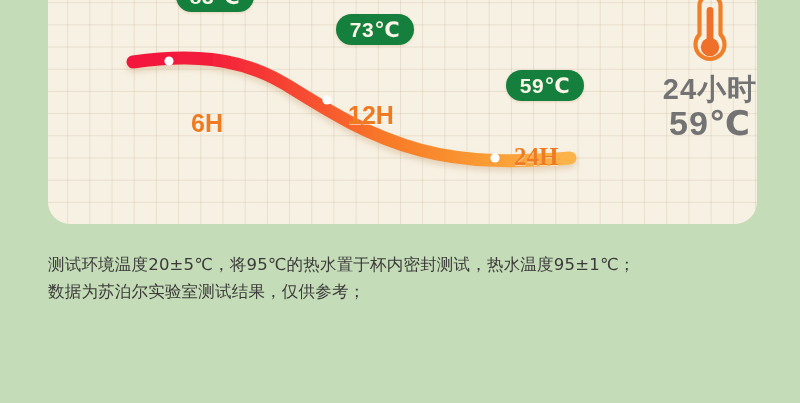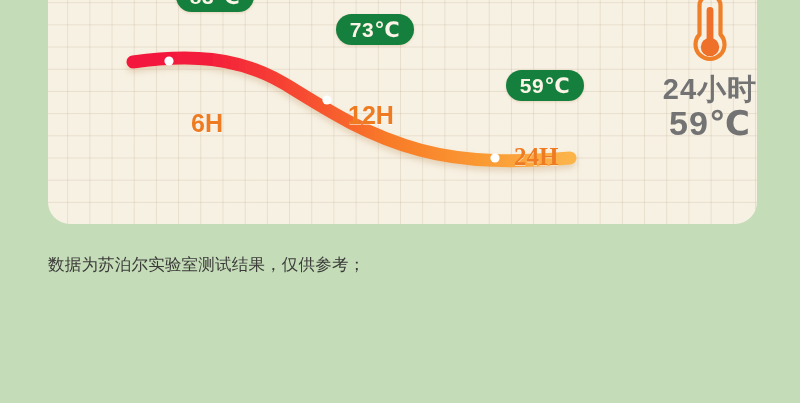--- a/index.html
+++ b/index.html
@@ -166,14 +166,15 @@
                A 10.5 10.5 0 0 1 26 5 Z" fill="none" stroke="#ef7f28" stroke-width="4.2" stroke-linejoin="round"></path>
       <circle cx="26" cy="57" r="9.2" fill="#ef7028"></circle>
       <rect x="22.6" y="17" width="6.8" height="34" rx="3.4" fill="#ef7028"></rect>
     </svg>
     <div class="summary-line" id="summary-duration">24小时</div>
     <div class="summary-line" id="summary-temp">59℃</div>
   </div>
 </div>
 
 <div class="notes">
+  <div class="note-line">测试环境温度20±5℃，将95℃的热水置于杯内密封测试，热水温度95±1℃；</div>
   <div class="note-line">数据为苏泊尔实验室测试结果，仅供参考；</div>
 </div>
 
 </body></html>

